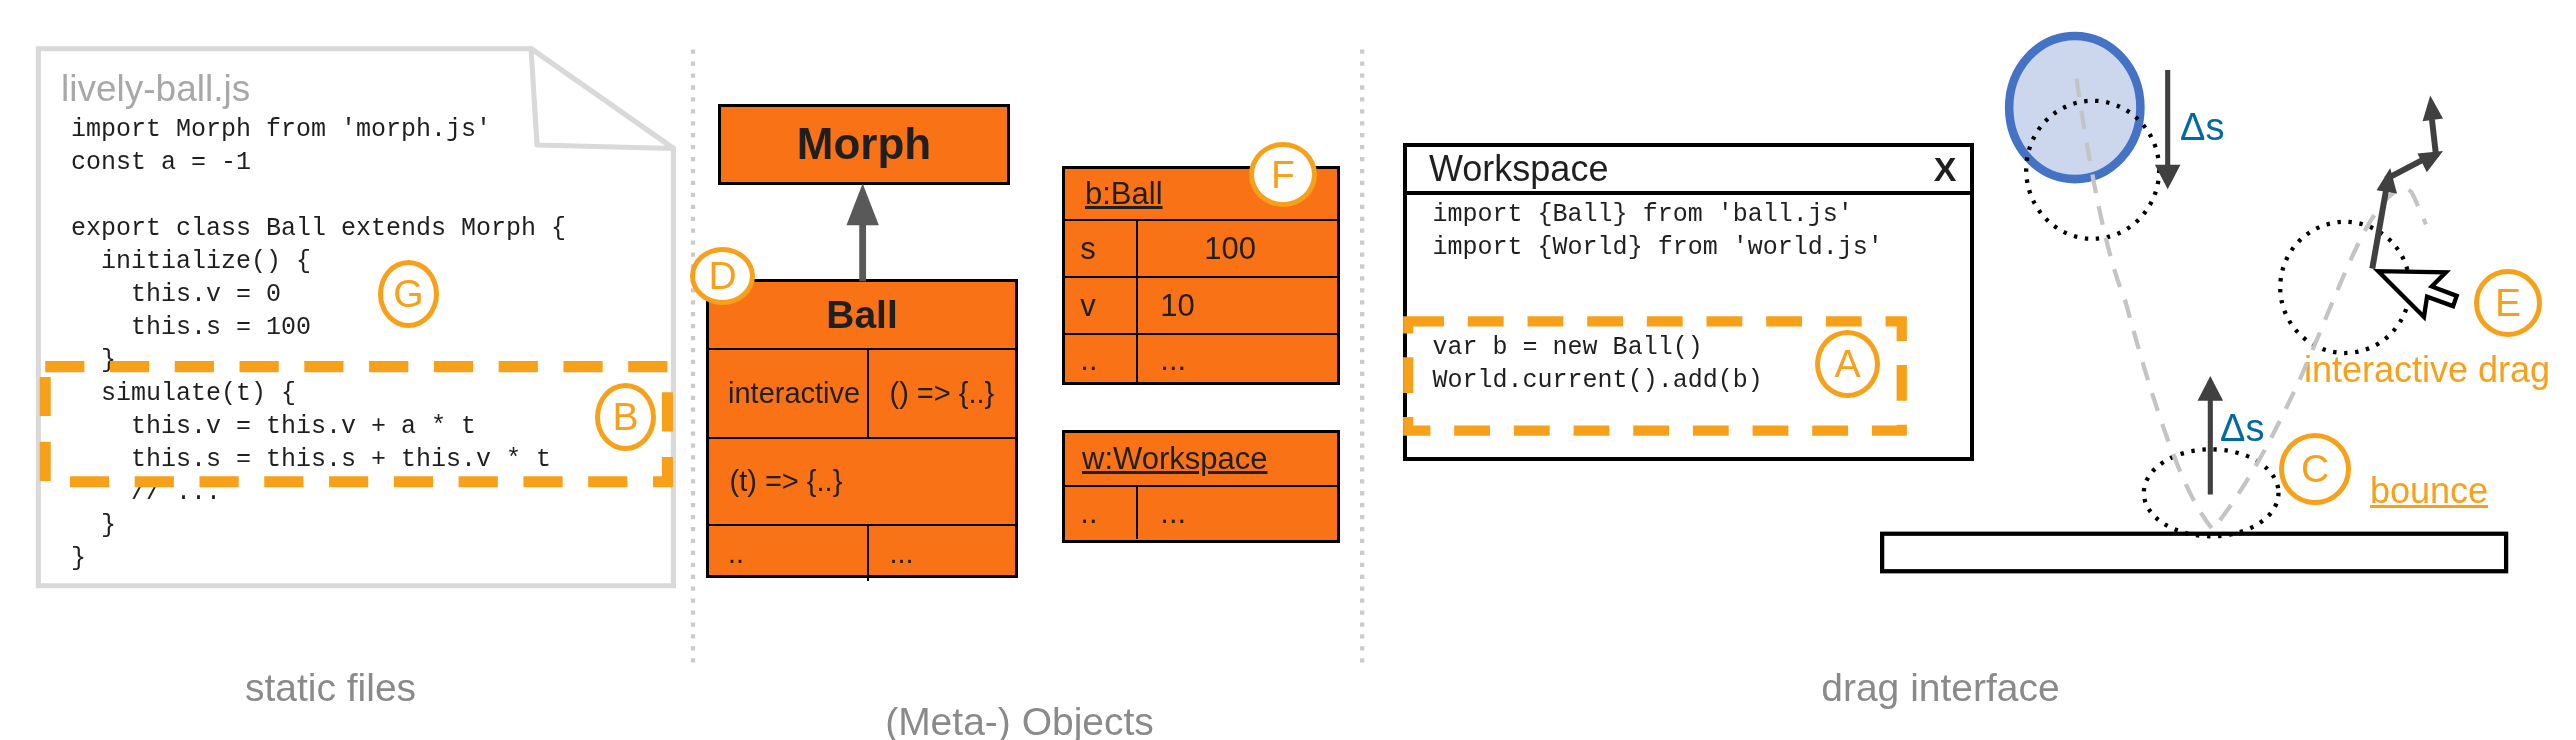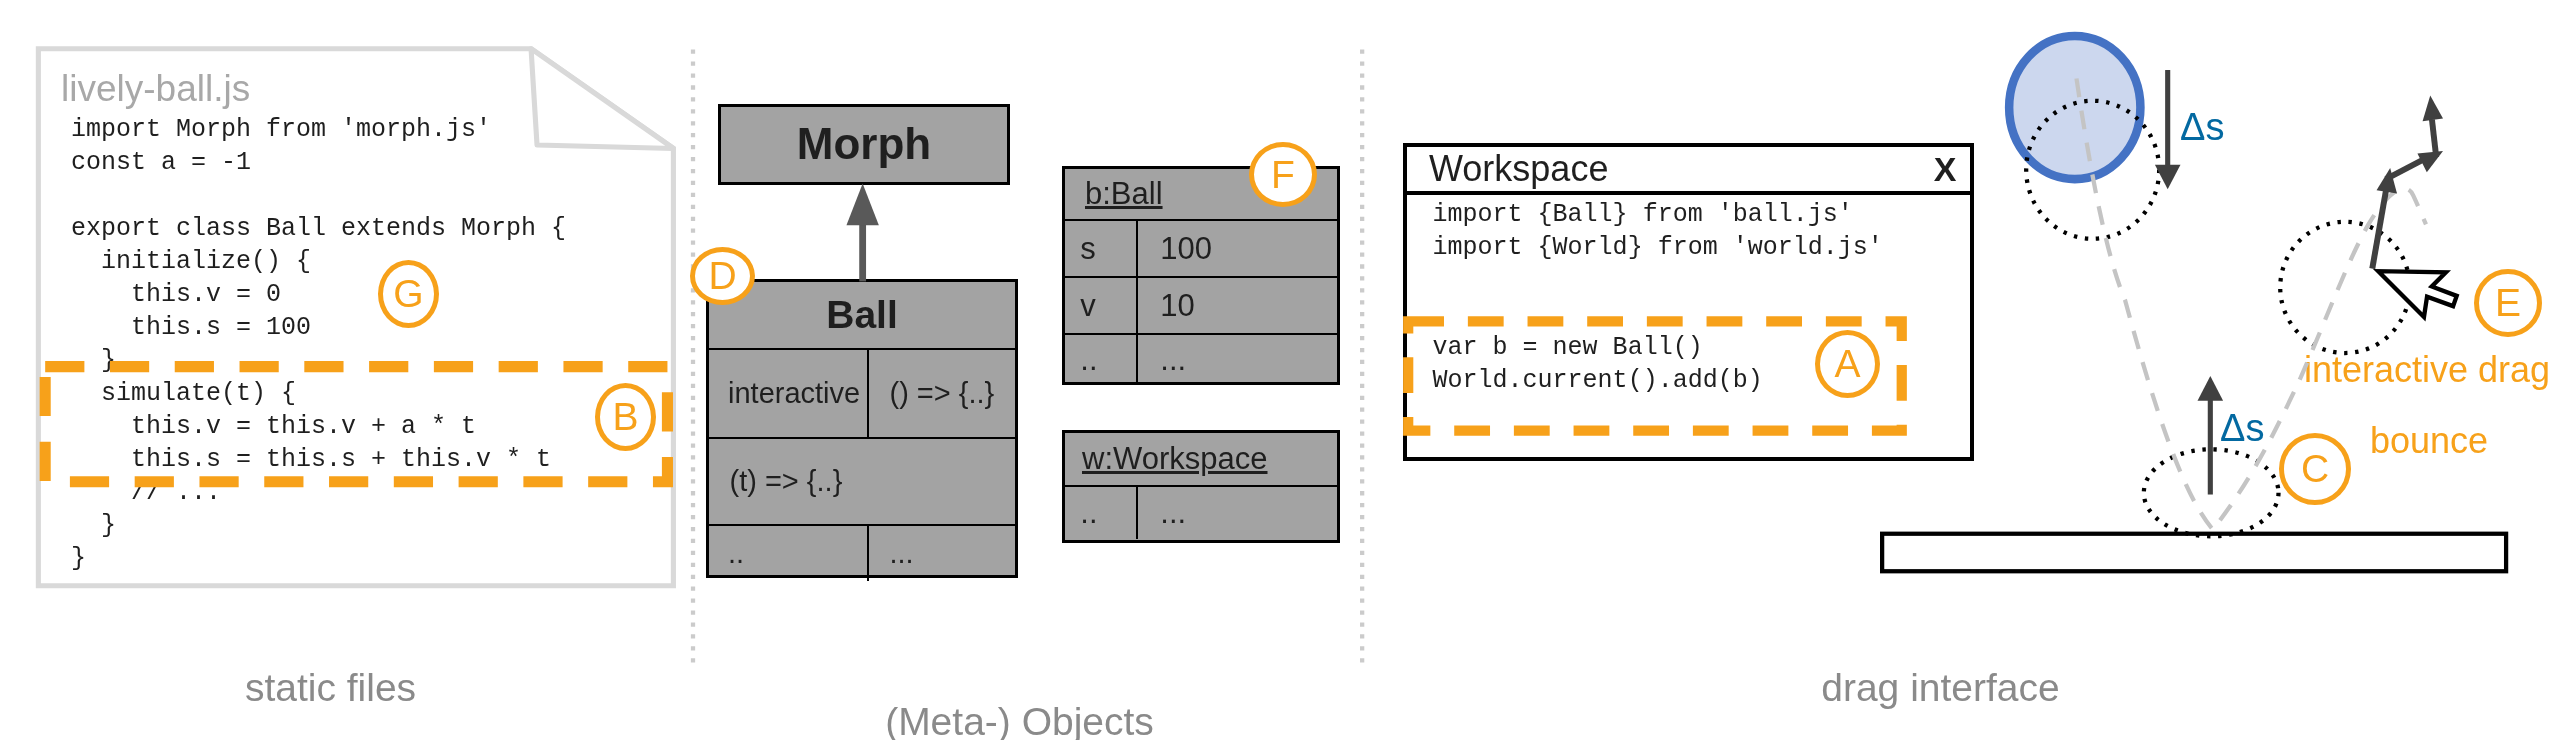--- a/index.html
+++ b/index.html
@@ -10,21 +10,21 @@
   #layer-over{z-index:20;}
   .abs{position:absolute;box-sizing:border-box;}
   .html-layer{z-index:10;}
   pre.code{margin:0;font-family:"Liberation Mono","DejaVu Sans Mono",monospace;
            font-size:25px;line-height:33px;color:#1f1f1f;white-space:pre;}
   .file-title{font-size:37px;color:#a8a8a8;}
   .section-label{font-size:39px;color:#8a8a8a;text-align:center;}
   .badge{position:absolute;box-sizing:border-box;border:5.1px solid #f7a11a;border-radius:50%;
          background:#fff;display:flex;align-items:center;justify-content:center;
          font-size:39px;color:#f7a11a;z-index:30;}
-  .uml-box{border:3.4px solid #000;background:#a3a3a3;}
+  .uml-box{border:3.4px solid #000;background:#f97316;}
   .uml-title{font-weight:bold;text-align:center;}
   .row{display:flex;border-top:2.6px solid #000;}
   .cell-k{border-right:2.6px solid #000;flex:none;display:flex;align-items:center;}
   .cell-v{flex:1;display:flex;align-items:center;}
   .obj-header{border-bottom:0;}
   .obj-header span{text-decoration:underline;}
   .win{border:4.3px solid #000;background:#fff;}
   .win-titlebar{position:relative;height:44px;border-bottom:4.3px solid #000;
                 display:flex;align-items:center;padding-left:22px;font-size:36px;}
   .win-close{position:absolute;right:13.6px;top:0;height:44px;display:flex;align-items:center;
@@ -77,21 +77,21 @@
       <div class="row" style="height:55px;font-size:29px;">
         <div class="cell-k" style="width:139px;padding-left:19px;">..</div>
         <div class="cell-v" style="padding-left:20.5px;">...</div>
       </div>
     </div>
 
     <div class="abs uml-box" style="left:1062px;top:166px;width:278px;height:219px;">
       <div class="obj-header" style="height:50px;font-size:31px;line-height:50px;padding-left:20px;"><span>b:Ball</span></div>
       <div class="row" style="height:55px;font-size:31px;">
         <div class="cell-k" style="width:56px;padding-left:15.3px;">s</div>
-        <div class="cell-v" style="padding-left:22px;">100</div>
+        <div class="cell-v" style="padding-left:22px;margin-left:44px;">100</div>
       </div>
       <div class="row" style="height:55px;font-size:31px;">
         <div class="cell-k" style="width:56px;padding-left:15.3px;">v</div>
         <div class="cell-v" style="padding-left:22px;">10</div>
       </div>
       <div class="row" style="height:49px;font-size:31px;">
         <div class="cell-k" style="width:56px;padding-left:15.3px;">..</div>
         <div class="cell-v" style="padding-left:22px;">...</div>
       </div>
     </div>
@@ -112,21 +112,21 @@
         <span class="win-close">X</span>
       </div>
       <pre class="code abs" style="left:25.6px;top:51px;">import {Ball} from 'ball.js'
 import {World} from 'world.js'</pre>
       <pre class="code abs" style="left:25.6px;top:184px;">var b = new Ball()
 World.current().add(b)</pre>
     </div>
 
     <div class="abs delta" style="left:2180px;top:106px;">Δs</div>
     <div class="abs delta" style="left:2220px;top:407px;">Δs</div>
-    <div class="abs orange-text" style="left:2370px;top:420px;">bounce</div>
+    <div class="abs orange-text" style="left:2370px;top:470px;text-decoration:underline;">bounce</div>
     <div class="abs orange-text" style="left:2304px;top:349px;">interactive drag</div>
     <div class="abs section-label" style="left:1770px;top:666px;width:341px;">drag interface</div>
   </div>
 
   <svg id="layer-over" width="2576" height="741" viewBox="0 0 3022 869">
 
     <line x1="1012" y1="330" x2="1012" y2="258" stroke="#595959" stroke-width="8"></line>
     <polygon points="1012,215 993,264 1031,264" fill="#595959"></polygon>
 
     <rect x="53" y="430" width="730" height="135" fill="none" stroke="#f7a11a" stroke-width="13" stroke-dasharray="46 30"></rect>

